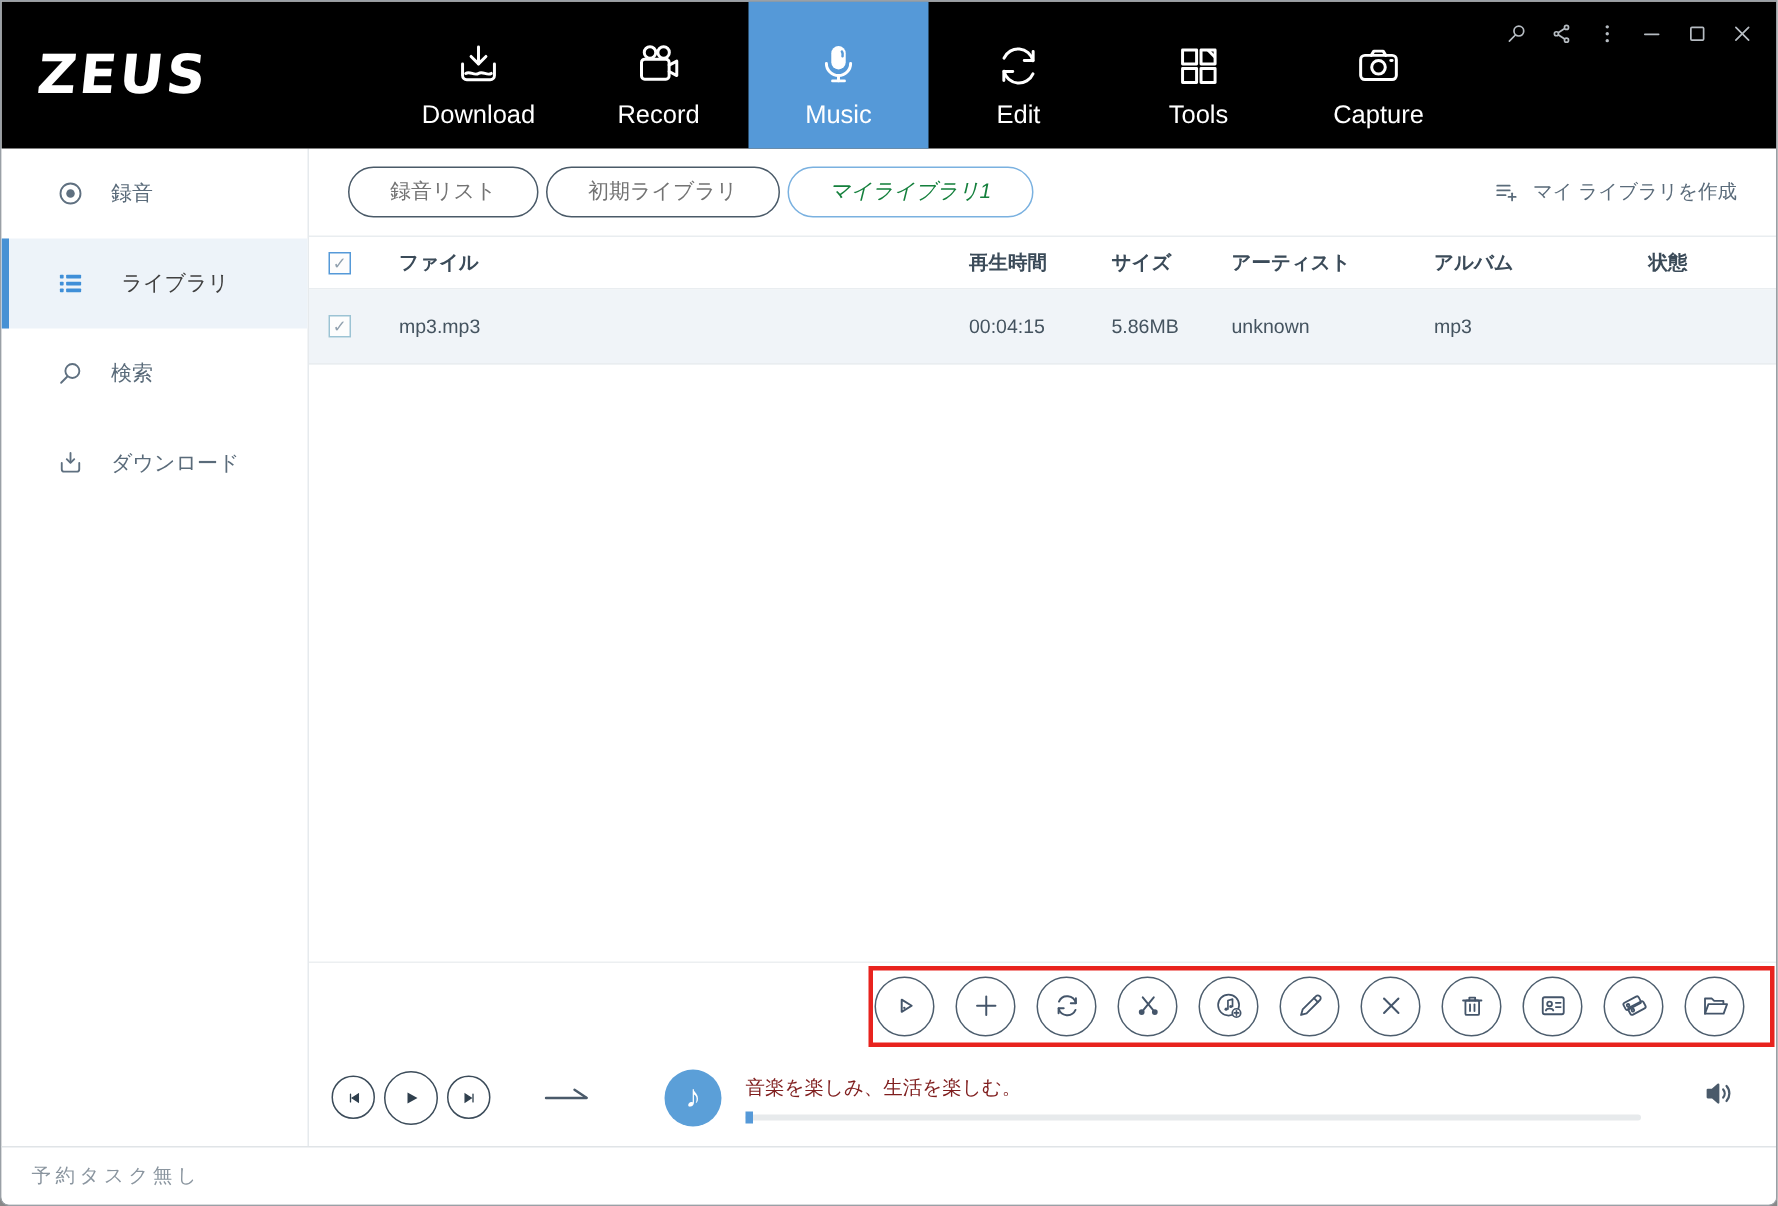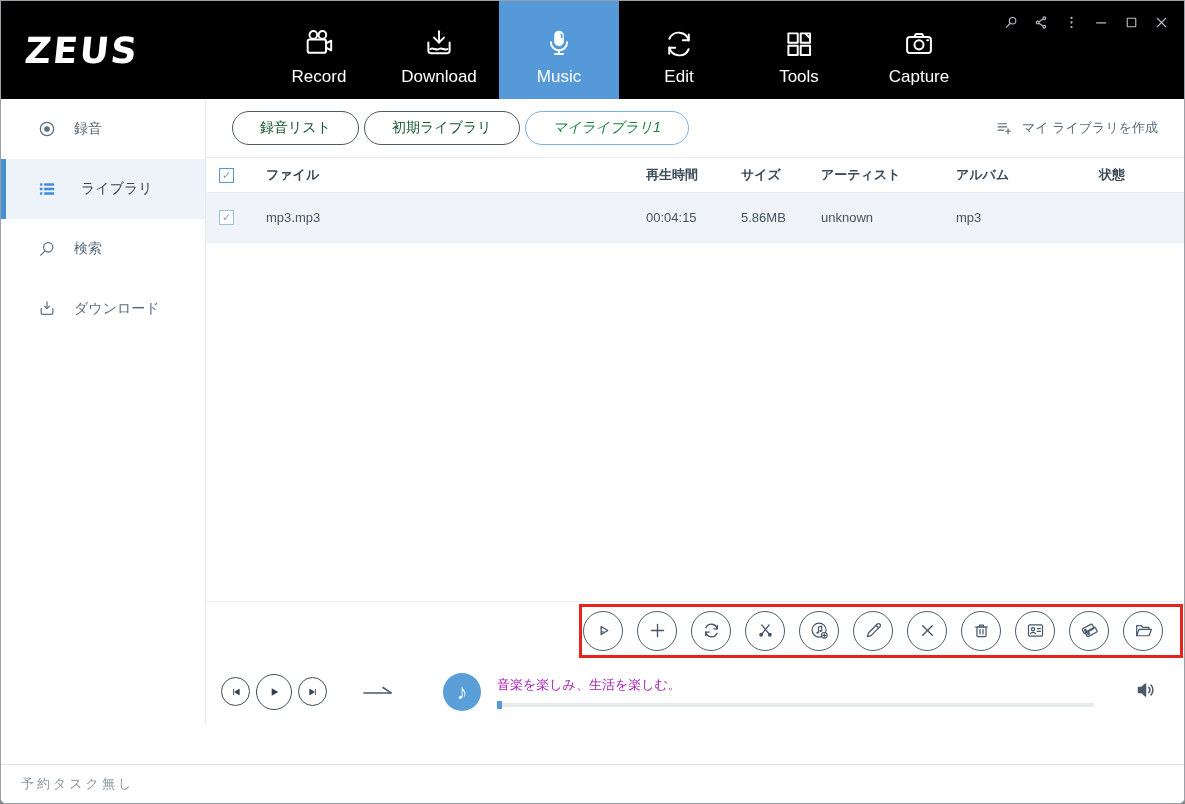--- a/index.html
+++ b/index.html
@@ -25,21 +25,21 @@
   .side-item { height:60px; display:flex; align-items:center; padding-left:36px; gap:17px; color:#5a6b7a; font-size:14px; cursor:pointer; position:relative;text-align:right; }
   .side-item svg { width:20px; height:20px; color:#5f7080; }
   .side-item.active { background:#edf3f9; color:#404040;gap:24px; }
   .side-item.active svg { color:#3f8fd8; }
   .side-item.active::before { content:""; position:absolute; left:0; top:0; bottom:0; width:5px; background:#4691d4; }
 
   .main { flex:1; display:flex; flex-direction:column; min-width:0; background:#fff; }
 
   
   .pills-row { height:58px; display:flex; align-items:center; padding:0 26px; flex-shrink:0; }
-  .pill { height:34px; border:1px solid #4a5a68; border-radius:17px; display:flex; align-items:center; padding:0 27px; font-size:14px; color:#14532d; background:#fff; margin-right:5px; cursor:pointer; white-space:nowrap; }
+  .pill { height:34px; border:1px solid #4a5a68; border-radius:17px; display:flex; align-items:center; padding:0 27px; font-size:14px; color:#737373; background:#fff; margin-right:5px; cursor:pointer; white-space:nowrap; }
   .pill.selected { border-color:#7ab1e0; color:#15803d;font-style:italic; }
   .create-lib { margin-left:auto; display:flex; align-items:center; gap:8px; color:#5a6b7a; font-size:13px; cursor:pointer; }
   .create-lib svg { width:19px; height:19px; }
 
   
   .grid-cols { display:grid; grid-template-columns:60px 380px 95px 80px 135px 143px 1fr; align-items:center; }
   .table-header { height:36px; border-top:1px solid #e9edf0; border-bottom:1px solid #e9edf0; font-size:13px; font-weight:bold; color:#3b4b59; flex-shrink:0; }
   .table-row { height:50px; background:#f0f4f8; font-size:13px; color:#44535f; flex-shrink:0; border-bottom:1px solid #e9edf0; }
   .cb-cell { padding-left:13px; }
   .checkbox { width:15px; height:15px; border:1px solid #5599d8; background:#fdfdfd; display:flex; align-items:center; justify-content:center; font-size:11px; color:#90a0ae; cursor:pointer; }
@@ -56,57 +56,57 @@
   .player-row { height:65px; display:flex; align-items:center; padding:0 26px 0 15px; flex-shrink:0; }
   .ctrl-btn { border:1.5px solid #3c4c5a; border-radius:50%; background:#fff; display:flex; align-items:center; justify-content:center; color:#2f3f4d; cursor:pointer; flex-shrink:0; }
   .ctrl-small { width:29px; height:29px; }
   .ctrl-play { width:36px; height:36px; margin:0 6px; }
   .ctrl-small svg { width:14px; height:14px; }
   .ctrl-play svg { width:16px; height:16px; }
   .order-icon { margin-left:34px; color:#4a5a6a; }
   .order-icon svg { width:38px; height:22px; }
   .album-art { width:38px; height:38px; border-radius:50%; background:#5b9fd8; color:#fff; display:flex; align-items:center; justify-content:center; font-size:21px; margin-left:44px; flex-shrink:0; cursor:pointer; }
   .track-block { flex:1; margin-left:16px; display:flex; flex-direction:column; gap:9px; min-width:0; }
-  .slogan { font-size:13px; color:#a21caf; }
+  .slogan { font-size:13px; color:#7f1d1d; }
   .progress { height:4px; background:#e7eaec; position:relative; width:100%; border-radius:2px; cursor:pointer; }
   .progress-marker { position:absolute; left:0; top:-2px; width:5px; height:8px; background:#5599d8; }
   .volume { margin-left:40px; color:#4a5a6a; cursor:pointer; }
   .volume svg { width:24px; height:24px; }
 
   
-  .statusbar { height:39px; border-top:1px solid #e0e4e7; display:flex; align-items:center; padding-left:20px; font-size:13px; color:#8a959f; letter-spacing:3px; flex-shrink:0; background:#fff;margin-top:40px; }
+  .statusbar { height:39px; border-top:1px solid #e0e4e7; display:flex; align-items:center; padding-left:20px; font-size:13px; color:#8a959f; letter-spacing:3px; flex-shrink:0; background:#fff; }
 </style>
 </head>
 <body>
 
 <div class="window">
 
   <div class="titlebar">
     <div class="logo">
       <span>ZEUS</span>
     </div>
 
     <div class="nav">
+      <div class="nav-item">
+        <svg viewBox="0 0 24 24" fill="none" stroke="currentColor" stroke-width="1.4" stroke-linecap="round" stroke-linejoin="round">
+            <path d="M12 3v8"></path>
+            <path d="M8.5 7.5L12 11l3.5-3.5"></path>
+            <path d="M4.5 11v5.5a2 2 0 0 0 2 2h11a2 2 0 0 0 2-2V11"></path>
+            <path d="M6 15.5c2-1.3 4 1.3 6 0s4 1.3 6 0"></path>
+          </svg>
+        <span class="nav-label">Download</span>
+      </div>
       <div class="nav-item">
         <svg viewBox="0 0 24 24" fill="none" stroke="currentColor" stroke-width="1.4" stroke-linecap="round" stroke-linejoin="round">
             <circle cx="8" cy="5.6" r="2.7"></circle>
             <circle cx="14.4" cy="5.6" r="2.7"></circle>
             <rect x="4" y="8.8" width="13" height="9.4" rx="1.5"></rect>
             <path d="M17 11.6l3.6-1.9v6.8L17 14.6"></path>
           </svg>
         <span class="nav-label">Record</span>
-      </div>
-      <div class="nav-item">
-        <svg viewBox="0 0 24 24" fill="none" stroke="currentColor" stroke-width="1.4" stroke-linecap="round" stroke-linejoin="round">
-            <path d="M12 3v8"></path>
-            <path d="M8.5 7.5L12 11l3.5-3.5"></path>
-            <path d="M4.5 11v5.5a2 2 0 0 0 2 2h11a2 2 0 0 0 2-2V11"></path>
-            <path d="M6 15.5c2-1.3 4 1.3 6 0s4 1.3 6 0"></path>
-          </svg>
-        <span class="nav-label">Download</span>
       </div>
       <div class="nav-item active">
         <svg viewBox="0 0 24 24" fill="none" stroke="currentColor" stroke-width="1.4" stroke-linecap="round" stroke-linejoin="round">
             <rect x="8.6" y="2.6" width="6.8" height="11" rx="3.4" fill="currentColor" stroke="none"></rect>
             <path d="M6.3 10.8a5.7 5.7 0 0 0 11.4 0"></path>
             <line x1="12" y1="16.5" x2="12" y2="19"></line>
             <line x1="9.2" y1="19" x2="14.8" y2="19"></line>
             <path d="M13.6 5.2c.4.6.5 1.4.3 2.2" stroke="#5599d8" stroke-width="1.2"></path>
           </svg>
         <span class="nav-label">Music</span>

